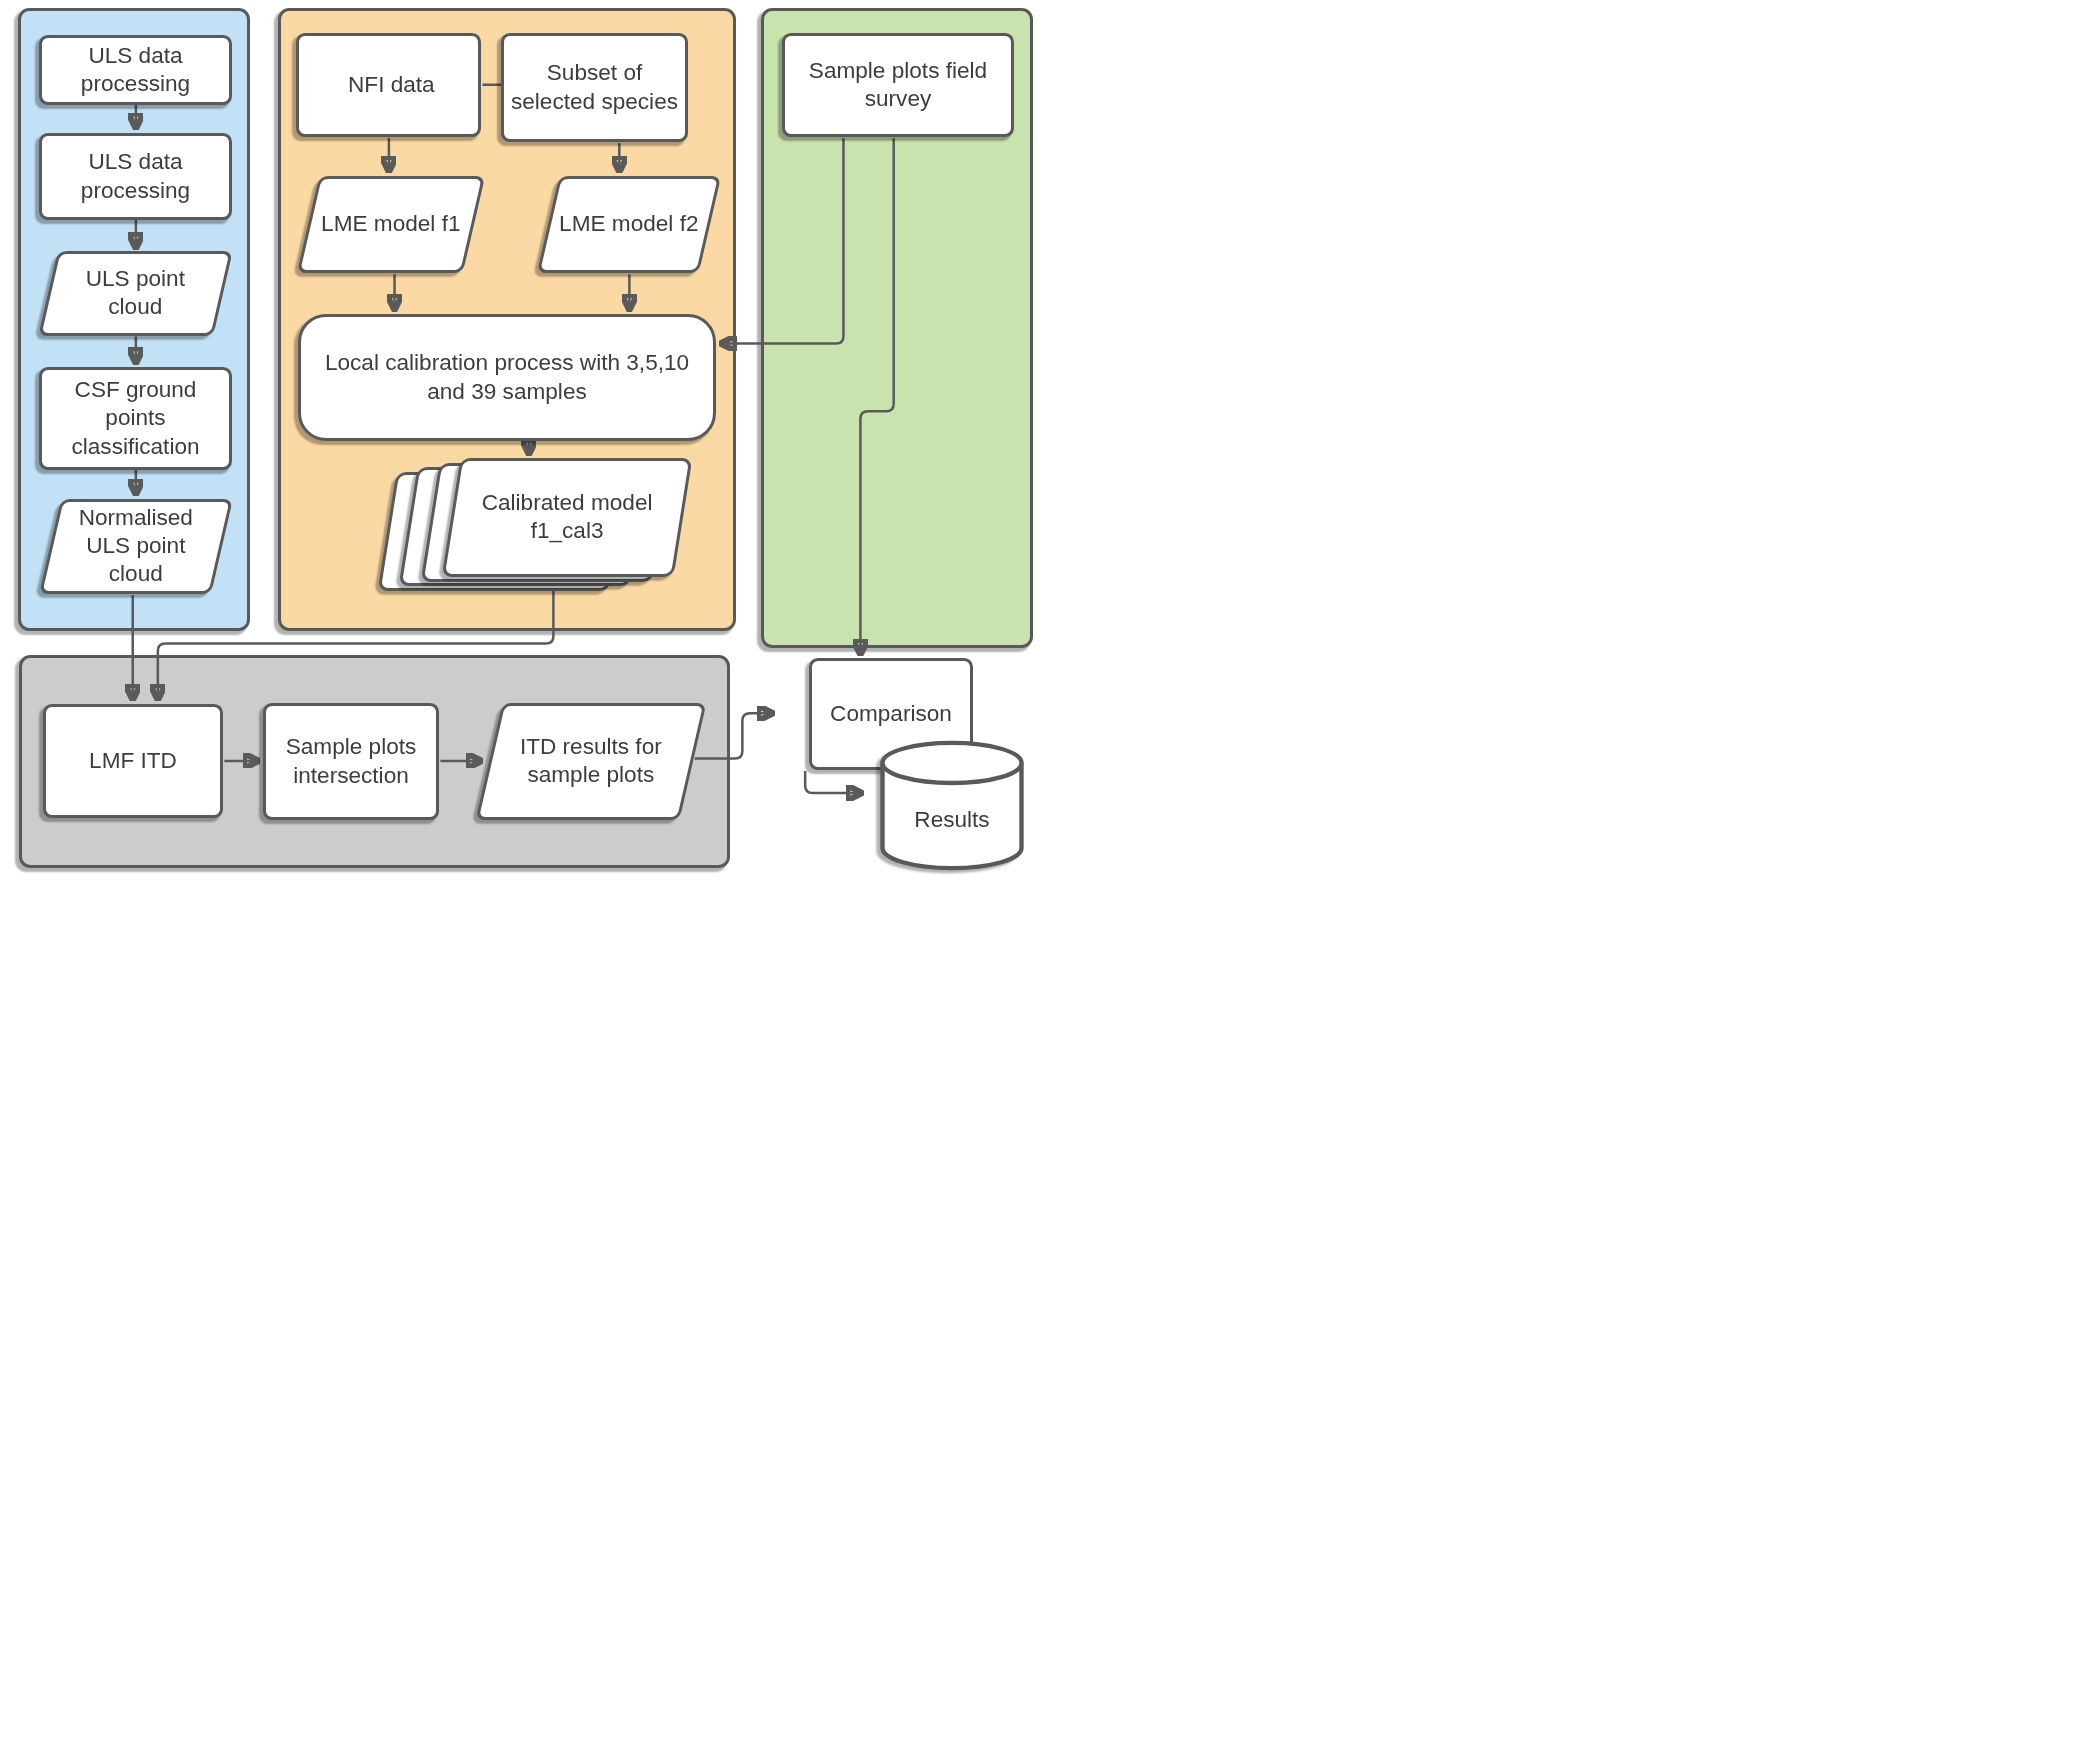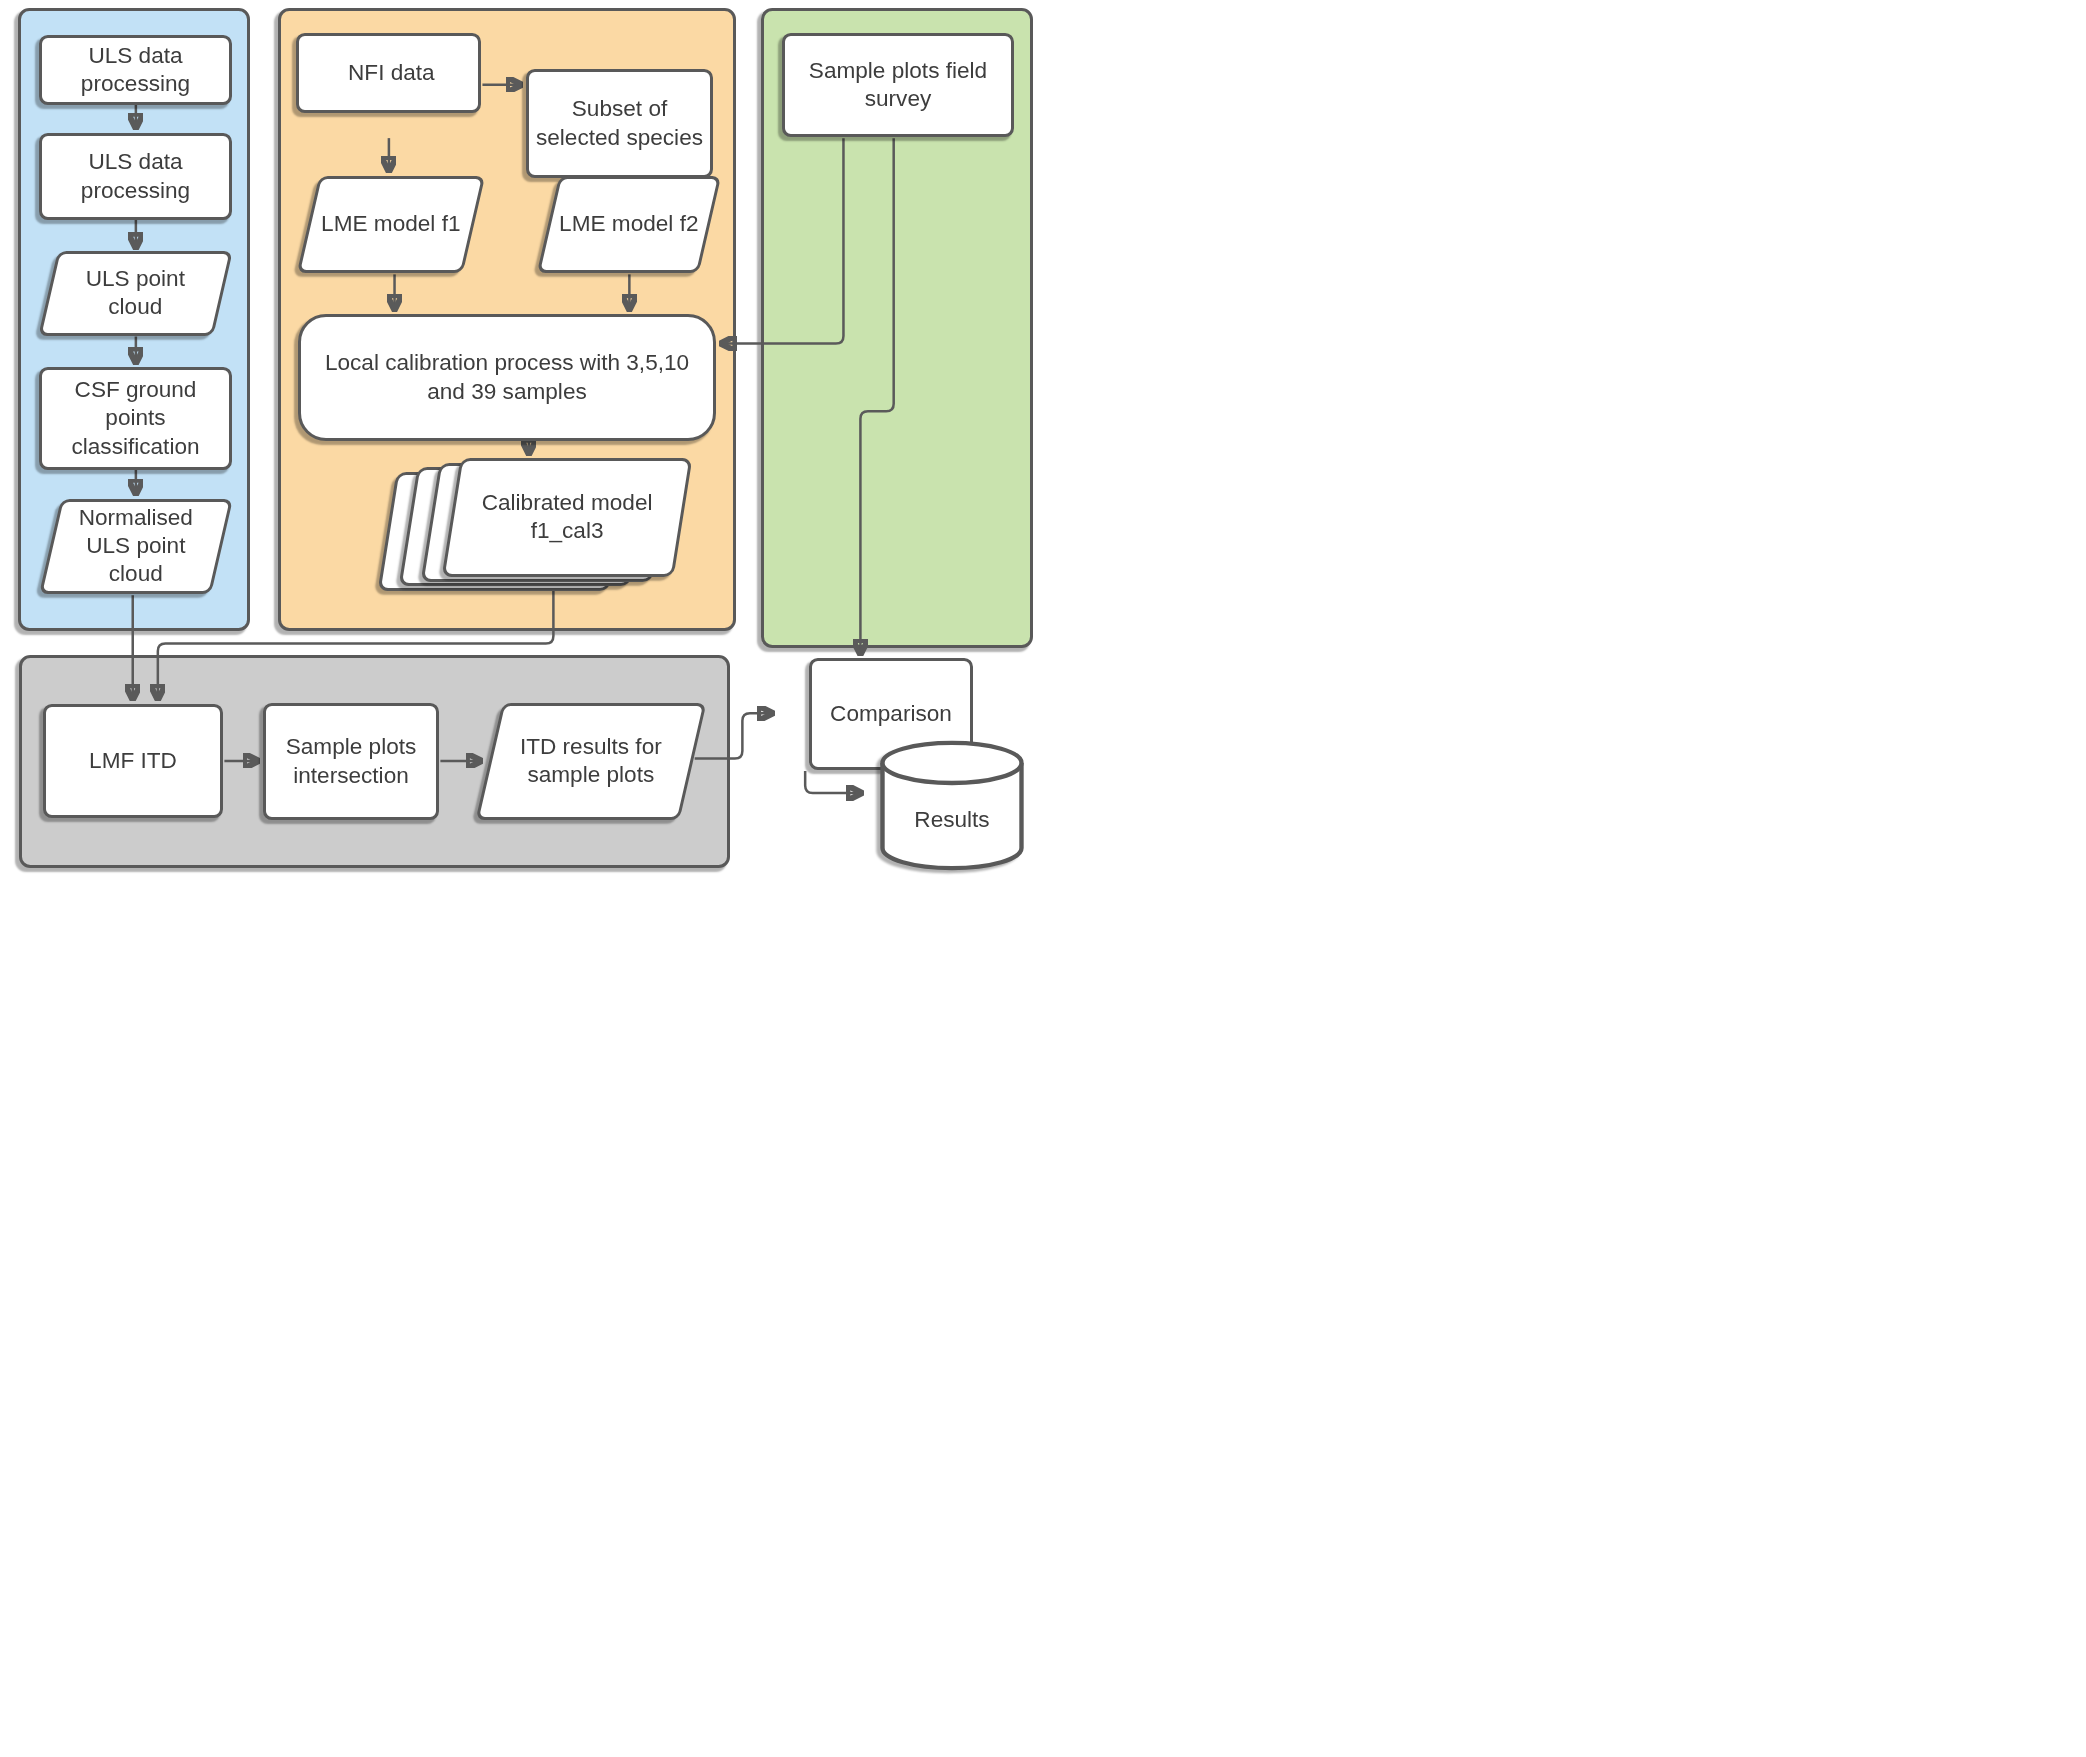--- a/index.html
+++ b/index.html
@@ -77,24 +77,24 @@
   <div class="node pgram" style="left:48px;top:251px;width:175px;height:85px;">
     <span>ULS point cloud</span>
   </div>
   <div class="node" style="left:39px;top:367px;width:193px;height:103px;justify-content:center;">
     <span>CSF ground points classification</span>
   </div>
   <div class="node pgram" style="left:50px;top:499px;width:172px;height:95px;">
     <span>Normalised ULS point cloud</span>
   </div>
 
-  <div class="node" style="left:296px;top:33px;width:185px;height:80px;padding-left:12px;">
+  <div class="node" style="left:296px;top:33px;width:185px;height:104px;padding-left:12px;">
     <span>NFI data</span>
   </div>
-  <div class="node" style="left:526px;top:33px;width:187px;height:109px;margin-top:36px;">
+  <div class="node" style="left:501px;top:33px;width:187px;height:109px;">
     <span>Subset of selected species</span>
   </div>
   <div class="node pgram" style="left:308px;top:176px;width:166px;height:97px;">
     <span>LME model f1</span>
   </div>
   <div class="node pgram" style="left:548px;top:176px;width:162px;height:97px;">
     <span>LME model f2</span>
   </div>
   <div class="node" style="left:298px;top:314px;width:418px;height:127px;border-radius:28px;">
     <span>Local calibration process with 3,5,10 and 39 samples</span>

